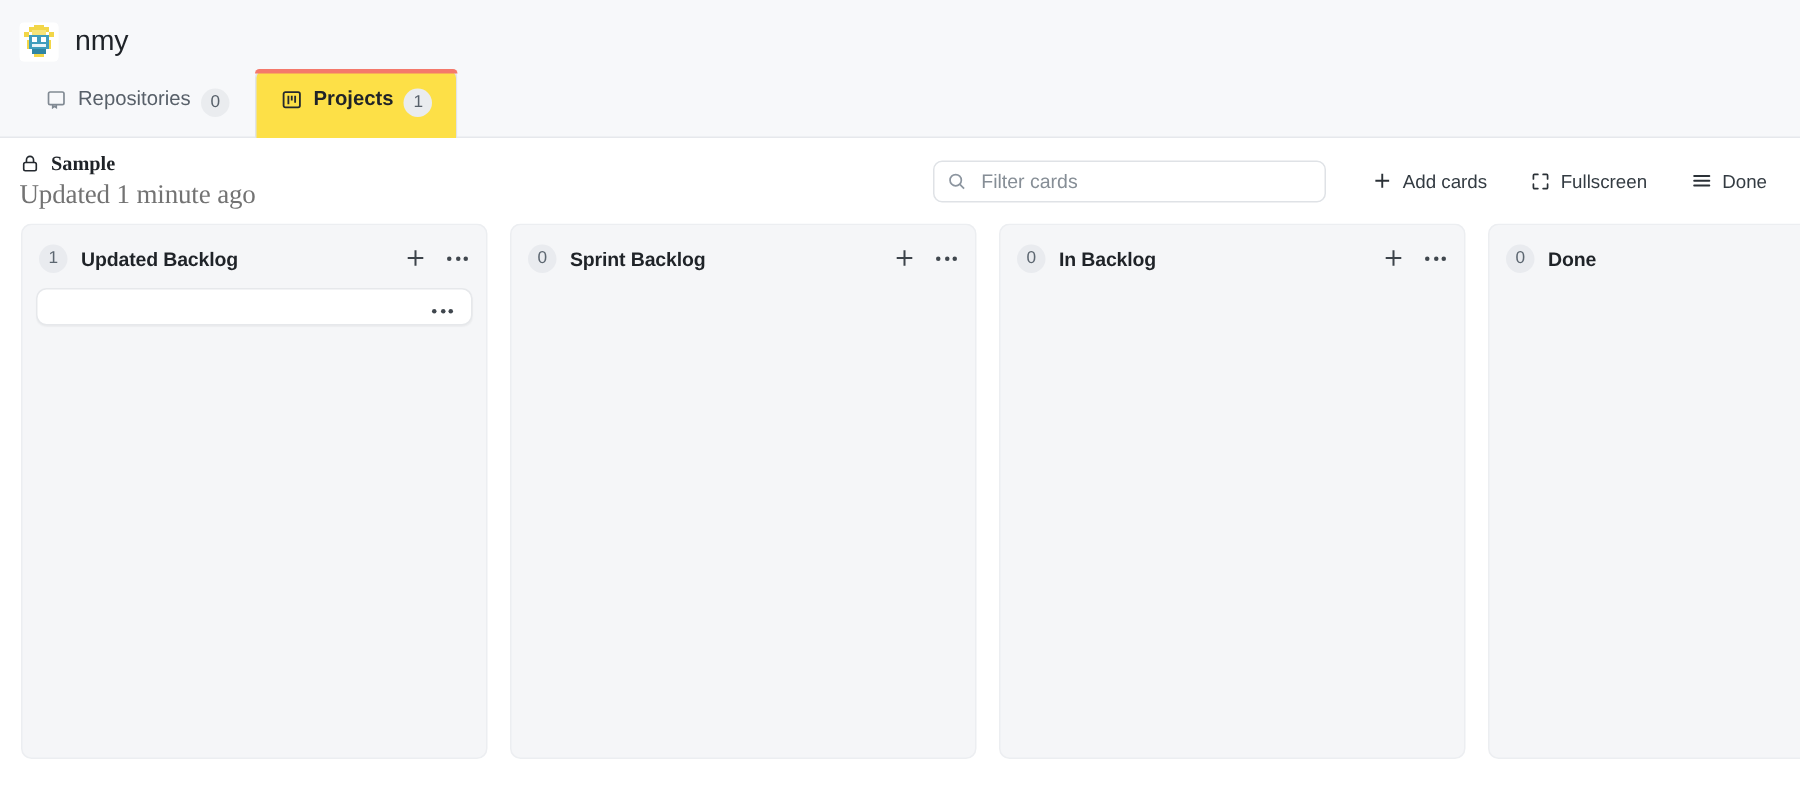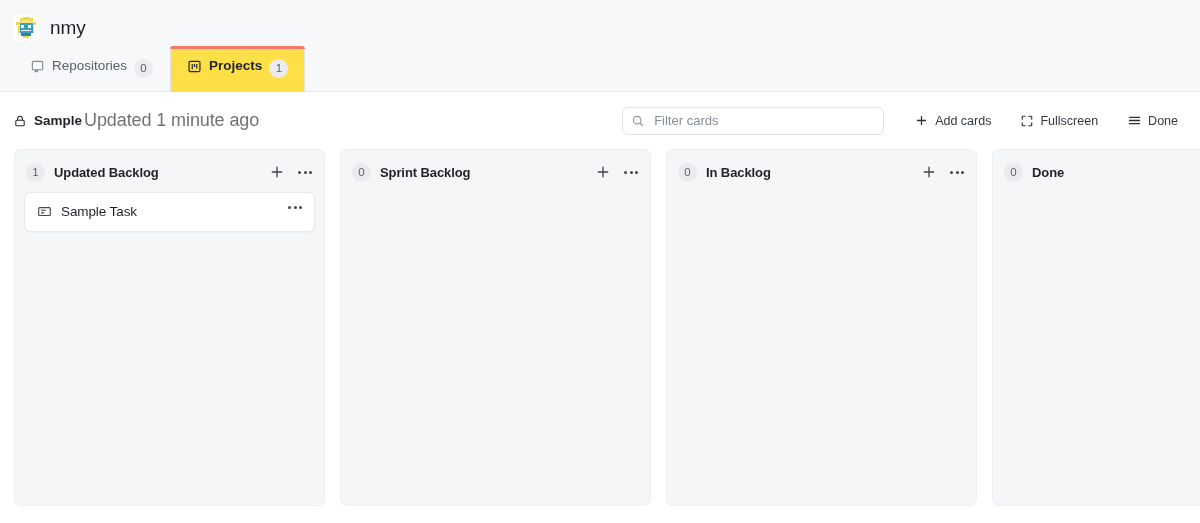--- a/index.html
+++ b/index.html
@@ -101,21 +101,21 @@
   }
 
   
   .projbar {
     height: 57px;
     display: flex;
     align-items: center;
     padding: 0 14px 0 13px;
     background: #ffffff;
   }
-  .proj-left { display: flex; flex-direction: row; gap: 2px; }
+  .proj-left { display: flex; flex-direction: column; gap: 2px; font-family: Liberation Serif, serif; }
   .proj-title-row { display: flex; align-items: center; gap: 7px; }
   .lock-icon { display: flex; align-items: center; color: #24292f; }
   .proj-title {
     font-size: 13.5px;
     font-weight: 700;
     color: #1f2328;
   }
   .proj-sub {
     font-size: 18px;
     color: #737373;
@@ -420,29 +420,20 @@
     </div>
     <div class="col-body">
       <div class="card">
         <div class="card-dots">
           <span class="dots">
               <i></i>
               <i></i>
               <i></i>
             </span>
         </div>
-        <div class="card-title-row">
-          <span class="card-icon">
-            <svg width="15" height="15" viewBox="0 0 16 16" fill="none" stroke="currentColor" stroke-width="1.2">
-              <rect x="1.8" y="3.8" width="12.4" height="8.4" rx="1.1"></rect>
-              <path d="M4.3 6.6h5.2M4.3 9.4h3.4"></path>
-            </svg>
-          </span>
-          <span class="card-title">Sample Task</span>
-        </div>
       </div>
     </div>
   </div>
 
   <div class="column">
     <div class="col-head">
       <span class="col-count">0</span>
       <span class="col-title">Sprint Backlog</span>
       <span class="col-actions">
         <button class="icon-btn">

